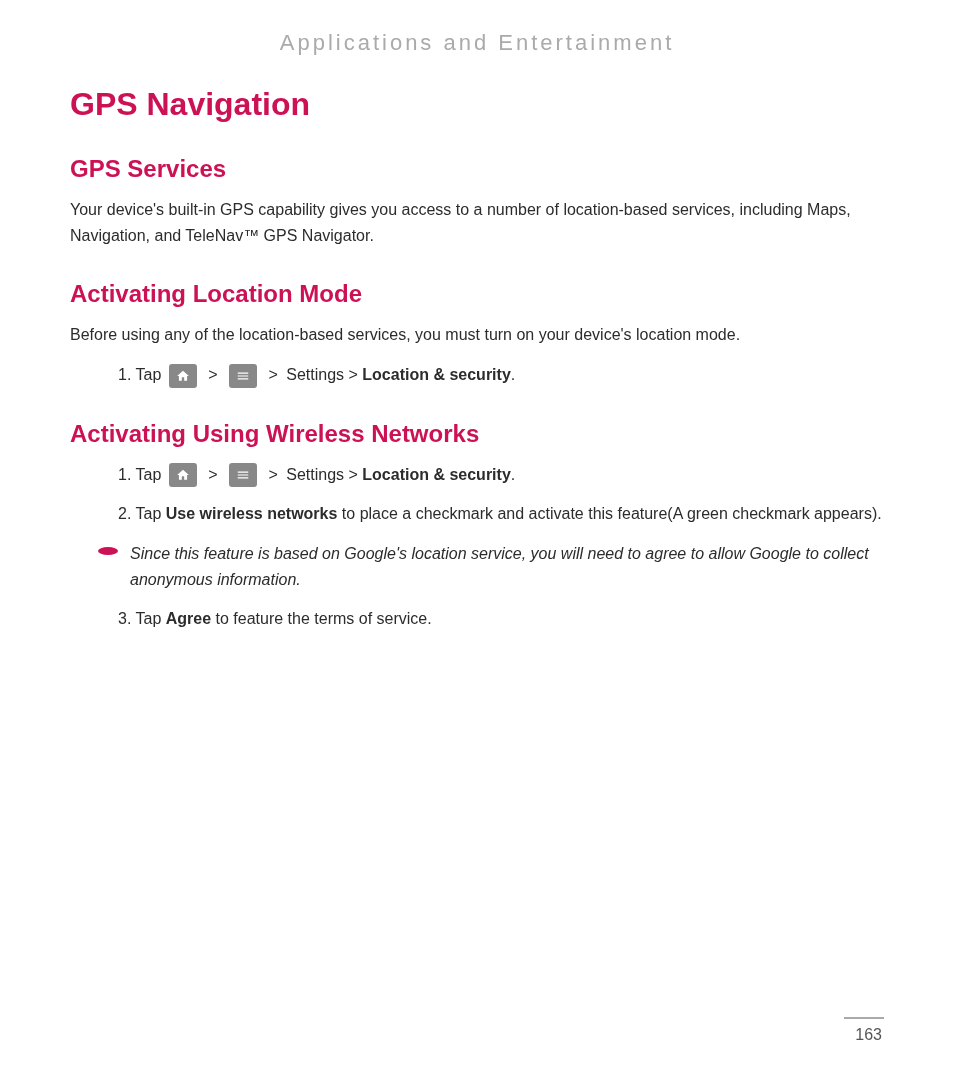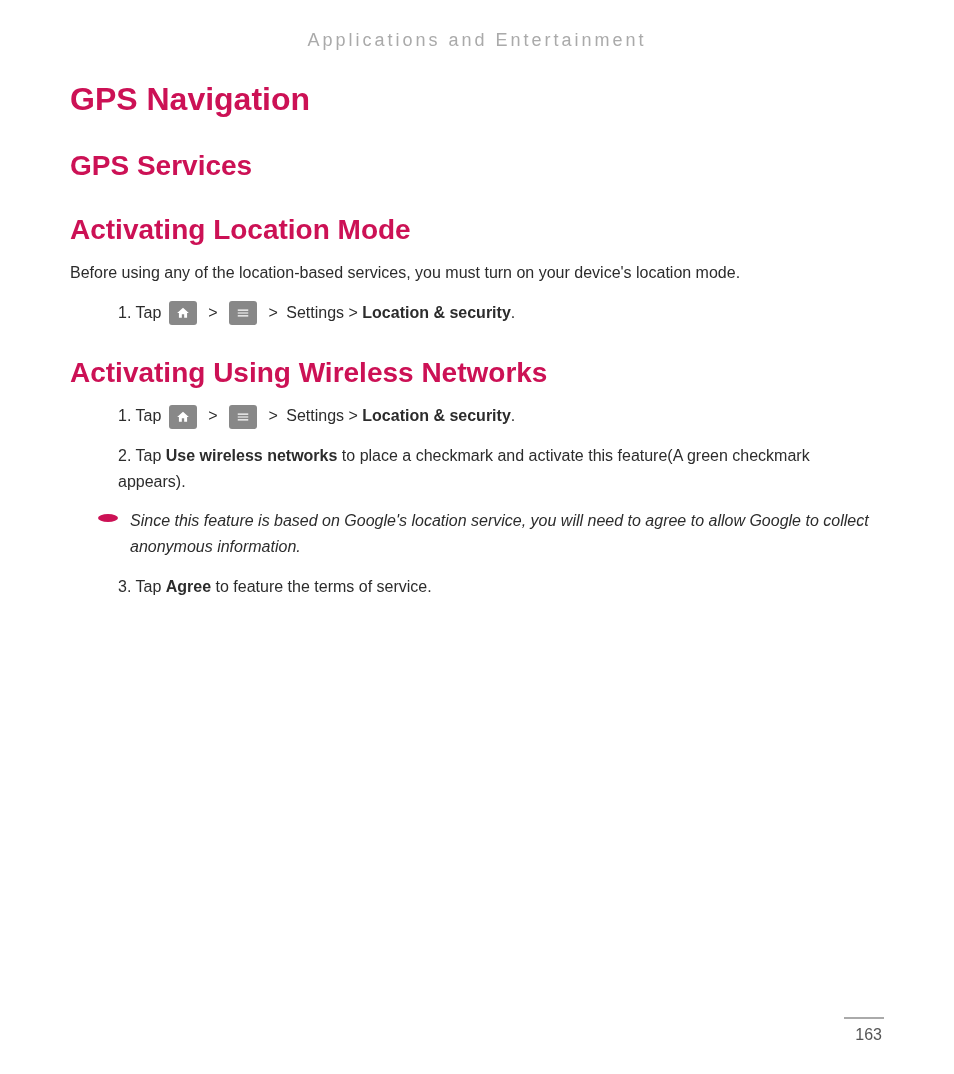--- a/index.html
+++ b/index.html
@@ -14,39 +14,39 @@
       background: #ffffff;
       font-family: 'Arial', sans-serif;
       color: #2c2c2c;
       position: relative;
     }
 
     .page-header {
       text-align: center;
       padding: 30px 40px 20px;
       color: #aaaaaa;
-      font-size: 18px;
+      font-size: 22px;
       font-weight: 300;
       letter-spacing: 3px;
     }
 
     .content {
-      padding: 10px 81px 60px 70px;
+      padding: 10px 56px 60px 70px;
     }
 
     .section-title-large {
       color: #cc1155;
       font-size: 32px;
       font-weight: bold;
       margin-bottom: 16px;
     }
 
     .section-title-medium {
       color: #cc1155;
-      font-size: 28px;
+      font-size: 24px;
       font-weight: bold;
       margin-top: 32px;
       margin-bottom: 14px;
     }
 
     .body-text {
       font-size: 16px;
       line-height: 1.6;
       color: #2c2c2c;
       margin-bottom: 14px;
@@ -142,20 +142,21 @@
 <body>
 
 <div class="page-header">
   <span>Applications and Entertainment</span>
 </div>
 
 <div class="content">
   <h1 class="section-title-large">GPS Navigation</h1>
 
   <h2 class="section-title-medium">GPS Services</h2>
+  <p class="body-text">Your device's built-in GPS capability gives you access to a number of location-based services, including Maps, Navigation, and TeleNav™ GPS Navigator.</p>
 
   <h2 class="section-title-medium">Activating Location Mode</h2>
   <p class="body-text">Before using any of the location-based services, you must turn on your device's location mode.</p>
 
   <div class="step">
     <span class="step-content">
       <span>1. Tap</span>
       <span class="inline-icon">
         <svg viewBox="0 0 24 24">
             <path d="M10 20v-6h4v6h5v-8h3L12 3 2 12h3v8z"></path>

